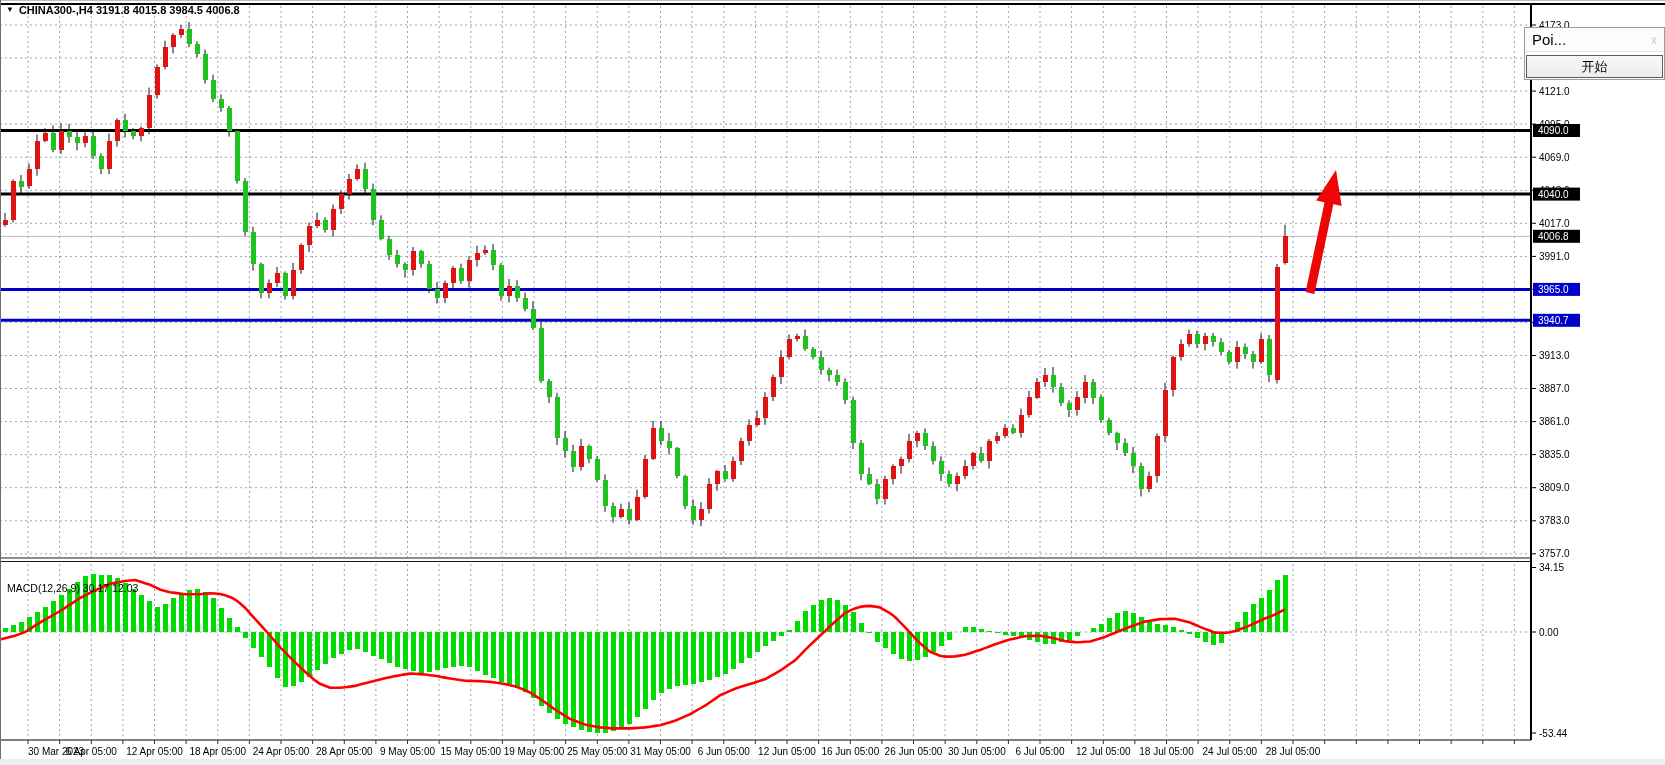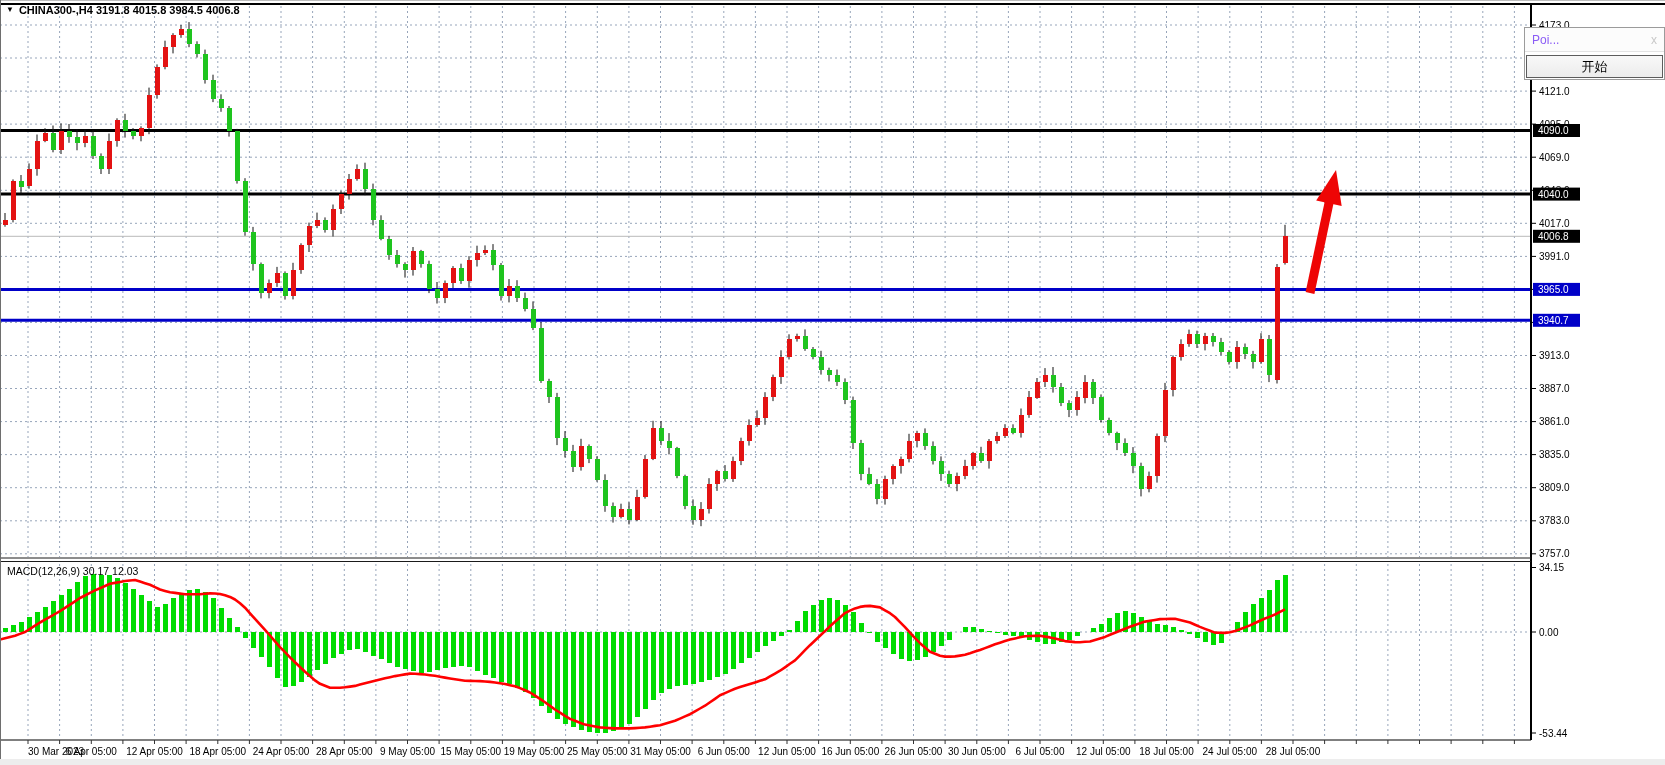--- a/index.html
+++ b/index.html
@@ -2,26 +2,26 @@
 <html><head>
 <meta charset="utf-8">
 <style>
   html,body{margin:0;padding:0;background:#fff;}
   #win{position:relative;width:1665px;height:765px;background:#fff;overflow:hidden;
        font-family:"Liberation Sans",sans-serif;}
   #chart-svg{position:absolute;left:0;top:0;}
   .hdr{position:absolute;left:6px;top:4px;display:flex;align-items:center;gap:5px;
        font-size:11px;font-weight:700;color:#000;z-index:5;}
   .hdr .tri{font-size:8px;line-height:10px;color:#000;}
-  .macd-lbl{position:absolute;left:7px;top:565px;font-size:10.5px;color:#000;z-index:5;}
+  .macd-lbl{position:absolute;left:7px;top:582px;font-size:10.5px;color:#000;z-index:5;}
   .popup{position:absolute;left:1524px;top:27px;width:141px;height:53px;z-index:9;
          background:#fff;border:1px solid #9b9b9b;box-sizing:border-box;}
   .popup .tbar{height:23px;display:flex;align-items:center;justify-content:space-between;
          padding:0 7px;background:#fcfcfc;border-bottom:1px solid #e3e3e3;}
-  .popup .ttl{color:#8b5cf6;font-size:12px;}
+  .popup .ttl{color:#000000;font-size:15px;}
   .popup .cls{color:#c8c8c8;font-size:12px;cursor:default;}
   .popup .btn{display:block;width:calc(100% - 2px);margin:3px 1px 0 1px;height:23px;
          background:linear-gradient(#f8f8f8,#ececec);border:1px solid #5c5c5c;
          font-family:"Liberation Sans",sans-serif;font-size:13px;color:#000;padding:0;text-align:center;}
   .overlay-region{position:absolute;background:transparent;z-index:3;}
 </style>
 </head>
 <body>
 
 <div id="win">

